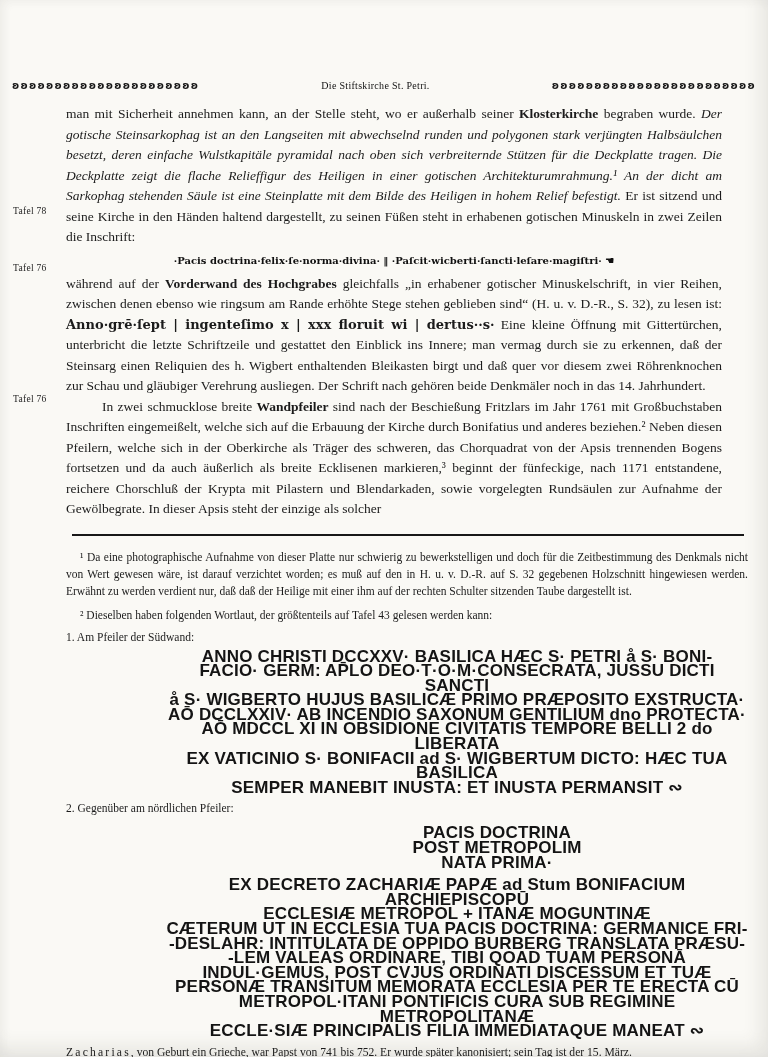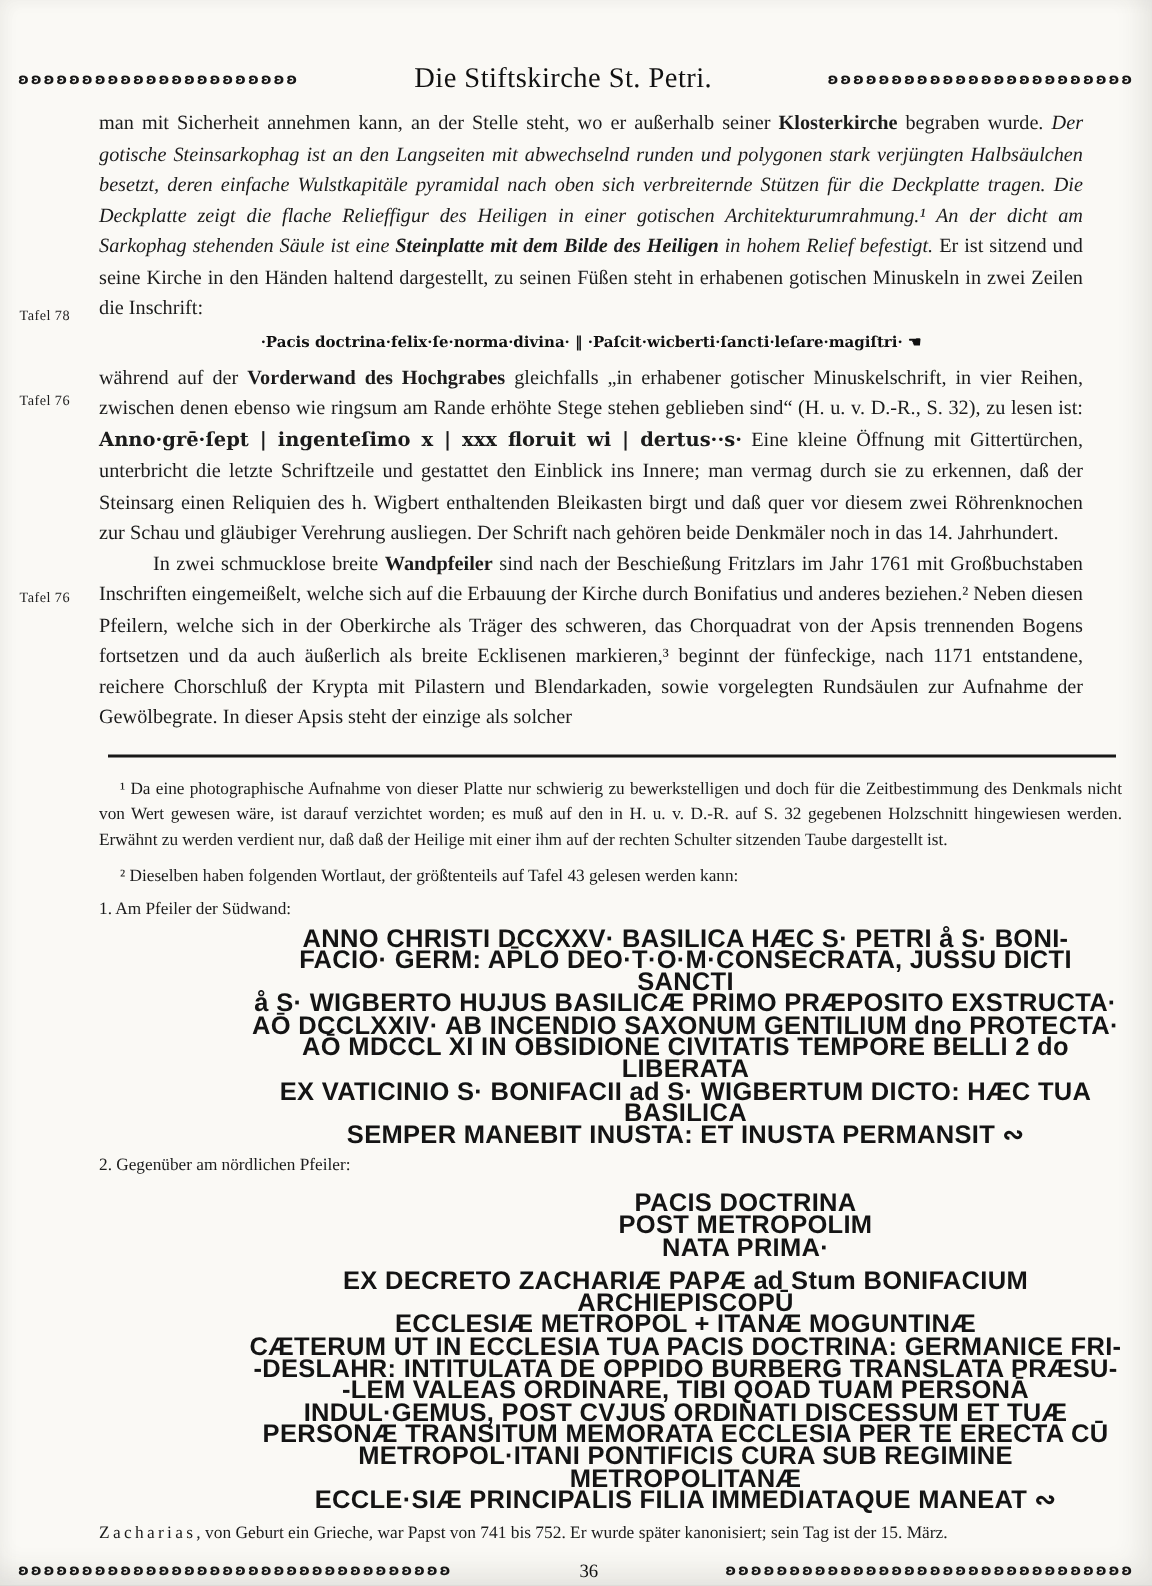--- a/index.html
+++ b/index.html
@@ -6,55 +6,55 @@
   .page{
     position:relative;
     width:768px;height:1057px;
     margin:0 auto;
     background:#faf9f5;
     box-shadow:inset -7px -10px 18px rgba(60,55,45,.10), inset 4px 2px 10px rgba(60,55,45,.04);
     font-family:"Liberation Serif", serif;
     color:#1b1b1b;
     overflow:hidden;
     box-sizing:border-box;
-    padding-top:44px;
+    padding-top:76px;
   }
   
   .pagehead,.pagefoot{
     display:flex;align-items:center;justify-content:center;
     gap:9px;margin:0 12px;height:18px;
   }
   .orn{
     font-family:"DejaVu Sans", sans-serif;
     font-weight:bold;font-size:10px;letter-spacing:1.2px;
     white-space:nowrap;overflow:hidden;flex:1 1 auto;color:#161616;
   }
   .orn.right{text-align:right;}
   .title{
-    font-size:19px;letter-spacing:.3px;white-space:nowrap;color:#111;
+    font-size:10px;letter-spacing:.3px;white-space:nowrap;color:#111;
   }
   
   .margin-note{
     position:absolute;left:13px;font-size:9.5px;letter-spacing:.3px;color:#1d1d1d;
     font-family:"Liberation Serif", serif;
   }
   .mn1{top:206px;}
   .mn2{top:263px;}
   .mn3{top:394px;}
   
   main.body{
     margin:10px 46px 0 66px;
     font-size:13.5px;line-height:20.5px;
     text-align:justify;
   }
   main.body p{margin:0;}
   p.indent{text-indent:36px;}
   .b{font-weight:bold;}
   .i{font-style:italic;}
-  .bi{font-weight:bold;font-style:italic;}
+  .bi{font-weight:normal;font-style:italic;}
   .bl2{font-family:"DejaVu Serif", serif;font-weight:bold;font-size:13px;}
   .gothic{
     text-align:center;
     font-family:"DejaVu Serif", serif;
     font-weight:bold;font-size:10px;line-height:22px;
     margin:2px 0 2px 0;color:#101010;
   }
   
   .fn-rule{margin:14px 24px 0 72px;border-top:2px solid #181818;height:0;}
   

